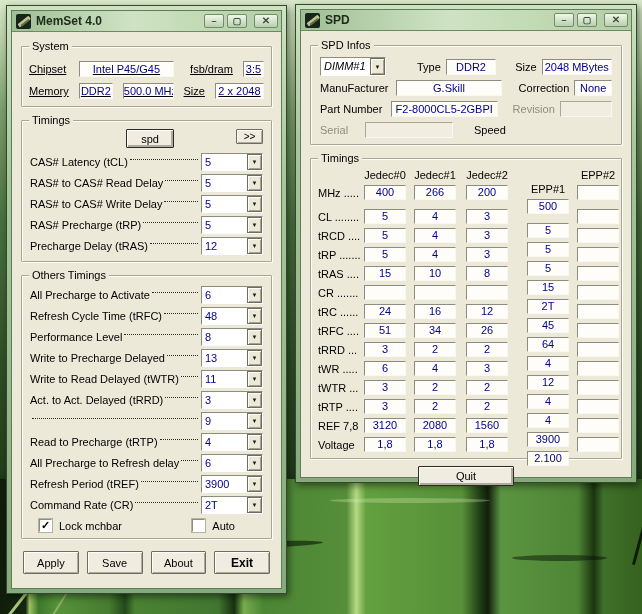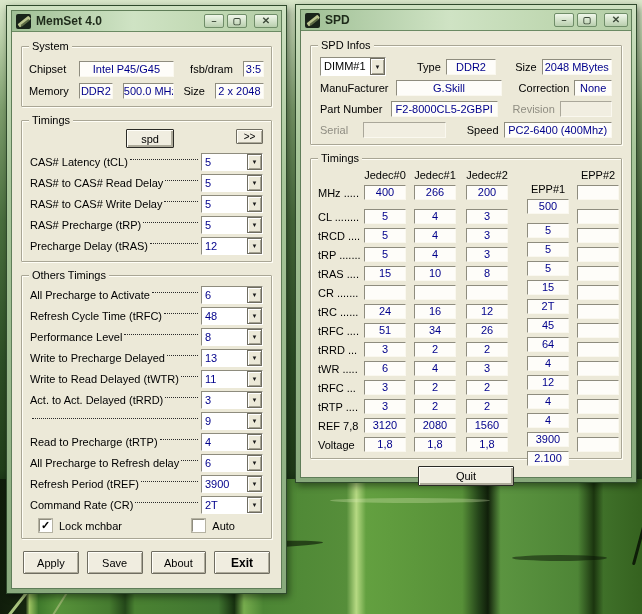--- a/index.html
+++ b/index.html
@@ -65,21 +65,21 @@
   .combo.black .cval { color:#000; }
 
   
   .btn { background:#f0ede0; border:1px solid #6f6d61; border-radius:1px;
     box-shadow: inset 1px 1px 0 #fffef8, inset -1px -1px 0 #aeab9b;
     font-family:"Liberation Sans",sans-serif; font-size:11px; color:#000;
     display:flex; align-items:center; justify-content:center; cursor:default; }
 
   
   #memset { left:6px; top:5px; width:281px; height:589px; }
-  .frow { display:flex; align-items:center; height:22px; padding:0 7px; gap:10px; }
+  .frow { display:flex; align-items:center; height:22px; padding:0 7px; gap:10px;text-decoration:underline; }
   .flabel { white-space:nowrap; }
 
   #memset-system { margin-top:10px; padding-top:11px; padding-bottom:4px; }
   .f-chipset { width:119px; } .f-fsb { width:26px; }
   .f-ddr { width:42px; } .f-freq { width:63px; } .f-size { width:61px; }
 
   #memset-timings { margin-top:13px; padding:8px 8px 5px 8px; }
   .btnrow { display:flex; height:19px; margin-bottom:3px; align-items:flex-start; }
   .spd-btn { width:48px; height:19px; margin-left:96px; border:1px solid #2b2b26;
     box-shadow: inset 1px 1px 0 #fffef8, inset -2px -2px 0 #aeab9b; }
@@ -98,21 +98,21 @@
   .auto-wrap { margin-left:auto; margin-right:24px; display:flex; align-items:center; }
 
   .btnbar { display:flex; gap:8px; margin-top:12px; padding:0 2px; }
   .btnbar .btn { flex:1; height:23px; }
   .btnbar .btn:last-child { font-weight:bold; font-size:12px; }
 
   
   #spd { left:295px; top:4px; width:342px; height:479px; }
   #spd-infos { margin-top:10px; padding:10px 7px 4px 7px; }
   .sfrow { display:flex; align-items:center; height:21px; padding:0 2px; gap:5px; }
-  .dimm-combo { width:66px; height:19px; }
+  .dimm-combo { width:66px; height:19px;font-style:italic; }
   .f-type { width:57px; } .f-msize { width:80px; margin-left:auto; }
   .f-manu { width:112px; } .f-corr { width:40px; margin-left:auto; }
   .f-part { width:123px; } .f-rev { width:60px; margin-left:auto; }
   .f-serial { width:88px; } .f-speed { width:115px; margin-left:auto; }
 
   #spd-timings { margin-top:13px; padding:8px 7px 4px 7px; }
   .thead { display:flex; height:16px; align-items:center; }
   .thead .srl { visibility:hidden; }
   .thcell, .scell { width:42px; flex:0 0 auto; }
   .thcell { text-align:center; font-size:11px; }
@@ -369,21 +369,20 @@
       <div class="sfrow">
         <span class="flabel" style="width:76px">Part Number</span>
         <div class="field f-part">F2-8000CL5-2GBPI</div>
         <span class="flabel lblg" style="margin-left:10px">Revision</span>
         <div class="field gray f-rev"></div>
       </div>
       <div class="sfrow">
         <span class="flabel lblg" style="width:40px">Serial</span>
         <div class="field gray f-serial"></div>
         <span class="flabel" style="margin-left:16px">Speed</span>
-        <div class="field f-speed">PC2-6400 (400Mhz)</div>
       </div>
     </div>
 
     <div class="group" id="spd-timings">
       <span class="legend">Timings</span>
       <div class="thead">
             <span class="srl">x</span>
             <div class="thcell ml-a">Jedec#0</div>
             <div class="thcell ml-b">Jedec#1</div>
             <div class="thcell ml-c">Jedec#2</div>
@@ -465,21 +464,21 @@
             </div>
             <div class="srow">
               <div class="srl">tWR .....</div>
               <div class="scell field ml-a">6</div>
               <div class="scell field ml-b">4</div>
               <div class="scell field ml-c">3</div>
               <div class="scell field ml-d">12</div>
               <div class="scell field ml-e"></div>
             </div>
             <div class="srow">
-              <div class="srl">tRFC ...</div>
+              <div class="srl">tWTR ...</div>
               <div class="scell field ml-a">3</div>
               <div class="scell field ml-b">2</div>
               <div class="scell field ml-c">2</div>
               <div class="scell field ml-d">4</div>
               <div class="scell field ml-e"></div>
             </div>
             <div class="srow">
               <div class="srl">tRTP ....</div>
               <div class="scell field ml-a">3</div>
               <div class="scell field ml-b">2</div>

